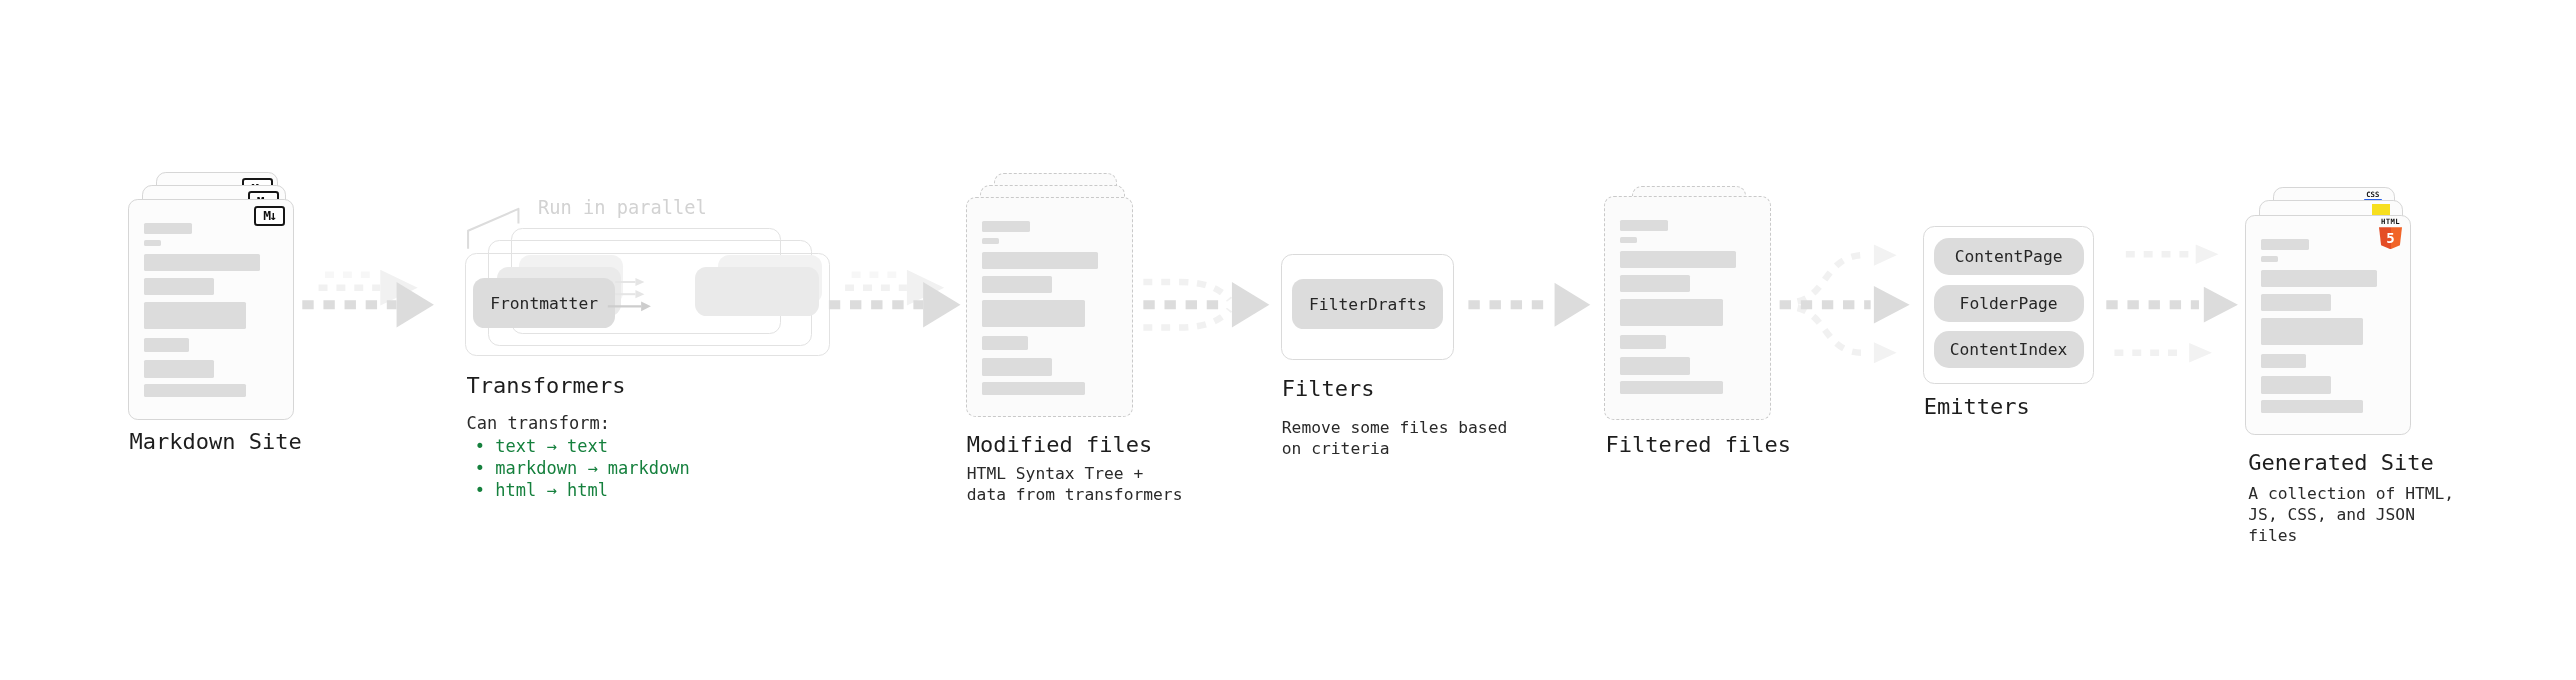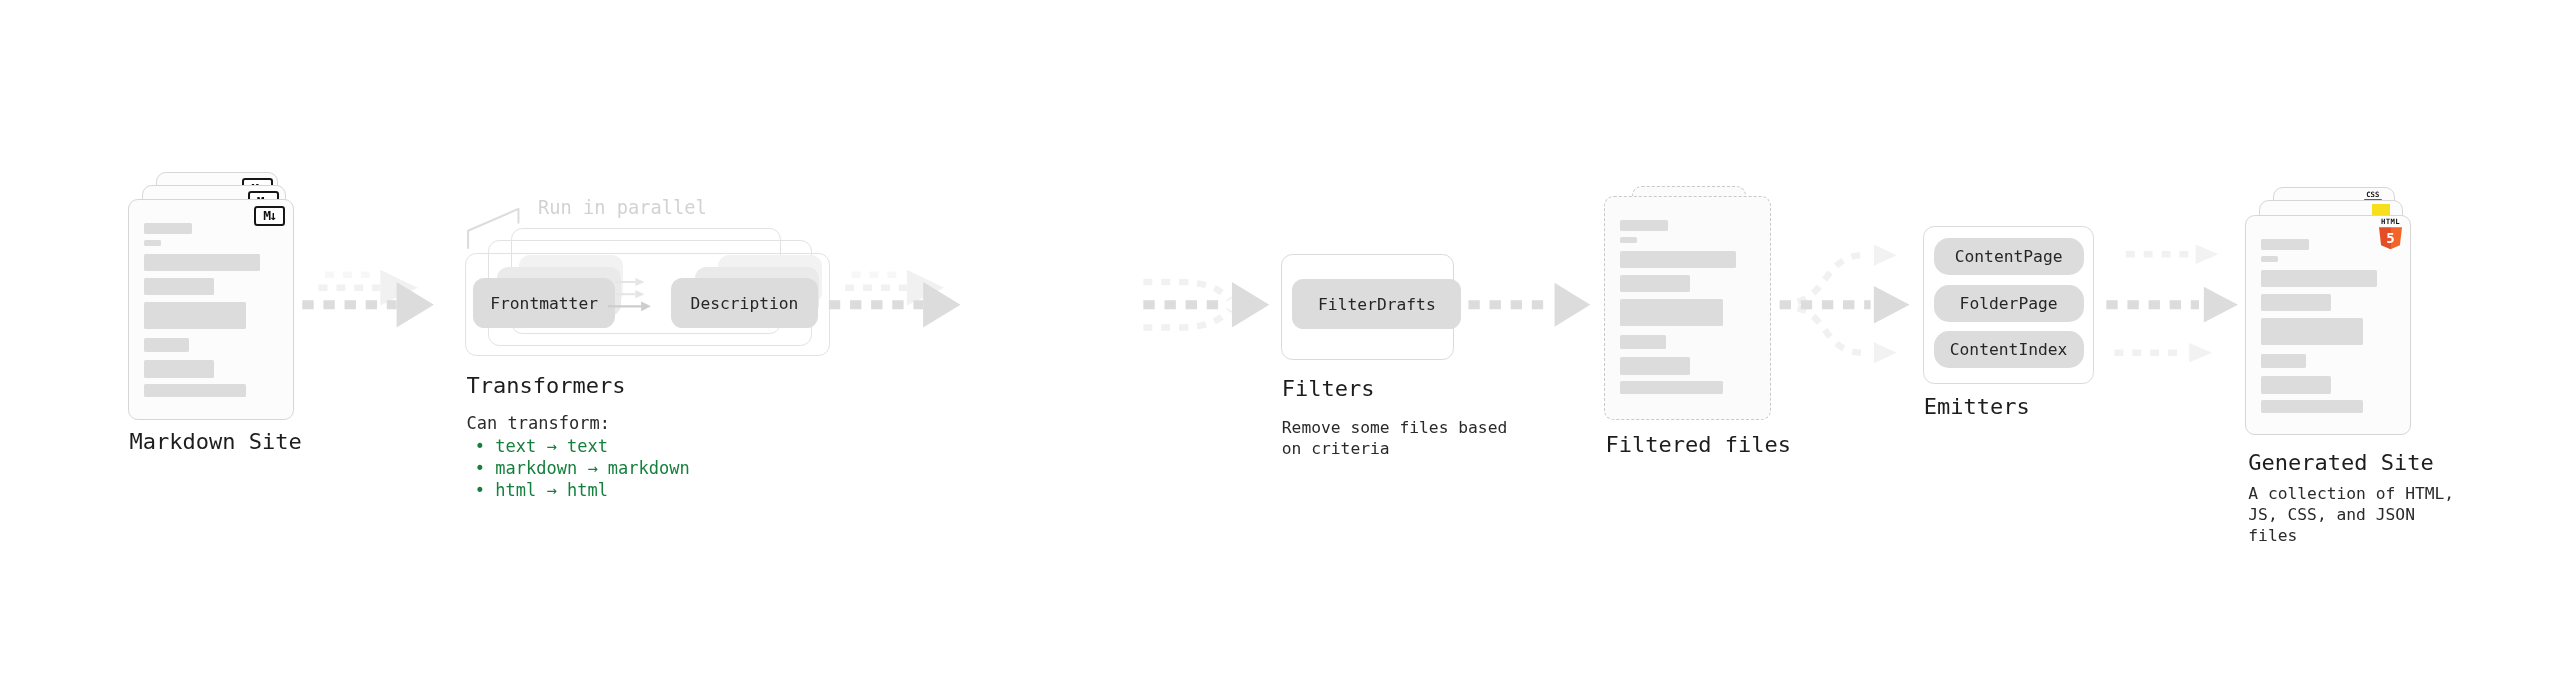--- a/index.html
+++ b/index.html
@@ -90,33 +90,51 @@
     <div class="obox" style="left:46px;top:31px;width:270px;height:106px;"></div>
     <div class="obox" style="left:23px;top:43px;width:324px;height:106px;"></div>
     <div class="obox" style="left:0;top:56px;width:365px;height:103px;"></div>
 
     <div class="pill echo2" style="left:54px;top:58px;width:104px;height:49px;"></div>
     <div class="pill echo1" style="left:32px;top:70px;width:124px;height:49px;"></div>
     <div class="pill" style="left:8.1px;top:81px;width:142px;height:50px;">Frontmatter</div>
 
     <div class="pill echo2" style="left:253px;top:58px;width:104px;height:49px;"></div>
     <div class="pill echo1" style="left:230px;top:70px;width:124px;height:49px;"></div>
-    <div class="pill" style="left:206px;top:81px;width:147px;height:50px;">Description</div>
 
     <div class="title" style="left:1.6px;top:176px;">Transformers</div>
     <div class="body-text" style="left:1.6px;top:216px;">Can transform:</div>
     <div class="bullet" style="left:9.8px;top:239px;">text → text</div>
     <div class="bullet" style="left:9.8px;top:261px;">markdown → markdown</div>
     <div class="bullet" style="left:9.8px;top:283px;">html → html</div>
   </div>
 
+  <div class="node" style="left:966px;top:161px;width:228px;height:358px;">
+    <div class="doc dashed" style="left:28px;top:12.2px;width:123px;height:138px;z-index:1;"></div>
+    <div class="doc dashed" style="left:14px;top:23.6px;width:145px;height:138px;z-index:2;"></div>
+    <div class="doc dashed" style="left:0;top:36px;width:167px;height:220px;z-index:3;">
+      <div class="skeleton">
+          <div class="sk-bar" style="width: 36%; height: 10.6px; margin-bottom: 6.5px;"></div>
+          <div class="sk-bar" style="width: 13%; height: 5.7px; margin-bottom: 8.1px;"></div>
+          <div class="sk-bar" style="width: 86%; height: 17px; margin-bottom: 7.3px;"></div>
+          <div class="sk-bar" style="width: 52%; height: 17px; margin-bottom: 7.3px;"></div>
+          <div class="sk-bar" style="width: 76%; height: 27px; margin-bottom: 9px;"></div>
+          <div class="sk-bar" style="width: 34%; height: 14px; margin-bottom: 7.3px;"></div>
+          <div class="sk-bar" style="width: 52%; height: 18px; margin-bottom: 6.5px;"></div>
+          <div class="sk-bar" style="width: 76%; height: 13px; margin-bottom: 0px;"></div>
+        </div>
+    </div>
+    <div class="title" style="left:0.8px;top:271px;">Modified files</div>
+    <div class="sub" style="left:0.8px;top:302px;">HTML Syntax Tree +
+data from transformers</div>
+  </div>
 
   <div class="node" style="left:1281px;top:254px;width:244px;height:228px;">
     <div class="obox solid" style="left:0;top:0;width:173px;height:106px;"></div>
-    <div class="pill" style="left:11.4px;top:25px;width:169px;height:50px;">FilterDrafts</div>
+    <div class="pill" style="left:11.4px;top:25px;width:151px;height:50px;">FilterDrafts</div>
     <div class="title" style="left:0.8px;top:122px;">Filters</div>
     <div class="sub" style="left:0.8px;top:163px;">Remove some files based
 on criteria</div>
   </div>
 
   <div class="node" style="left:1604px;top:159px;width:228px;height:325px;">
     <div class="doc dashed" style="left:28px;top:27px;width:114px;height:138px;z-index:1;"></div>
     <div class="doc dashed" style="left:0;top:37px;width:167px;height:224px;z-index:2;">
       <div class="skeleton">
           <div class="sk-bar" style="width: 36%; height: 10.6px; margin-bottom: 6.5px;"></div>

